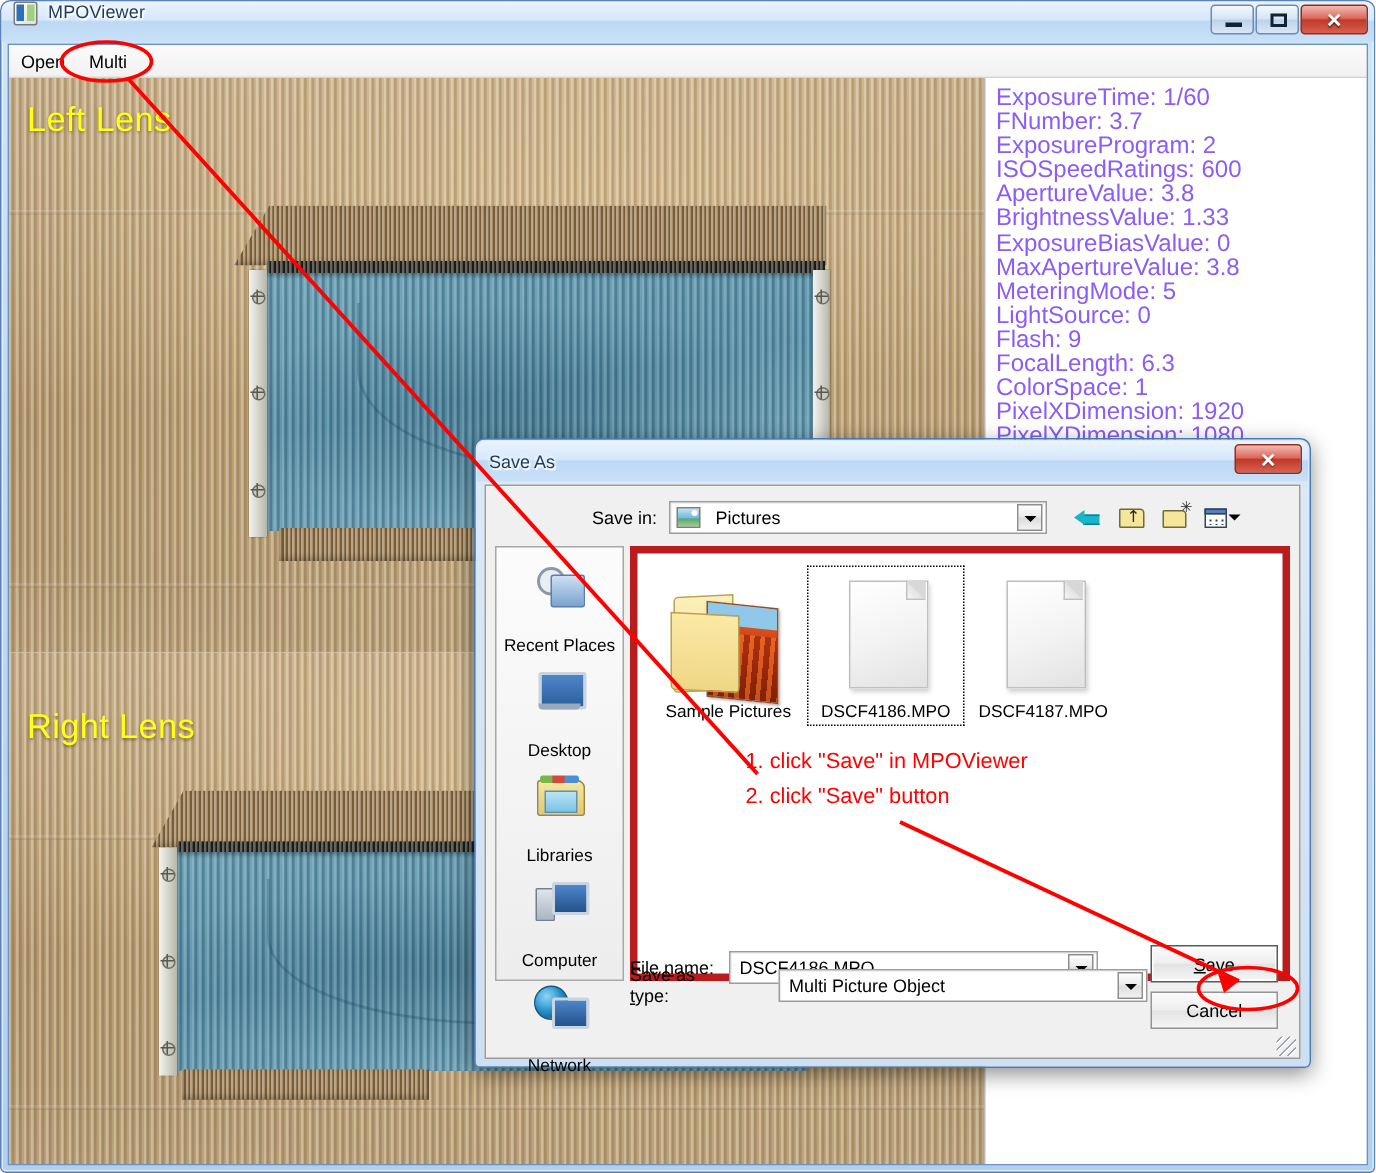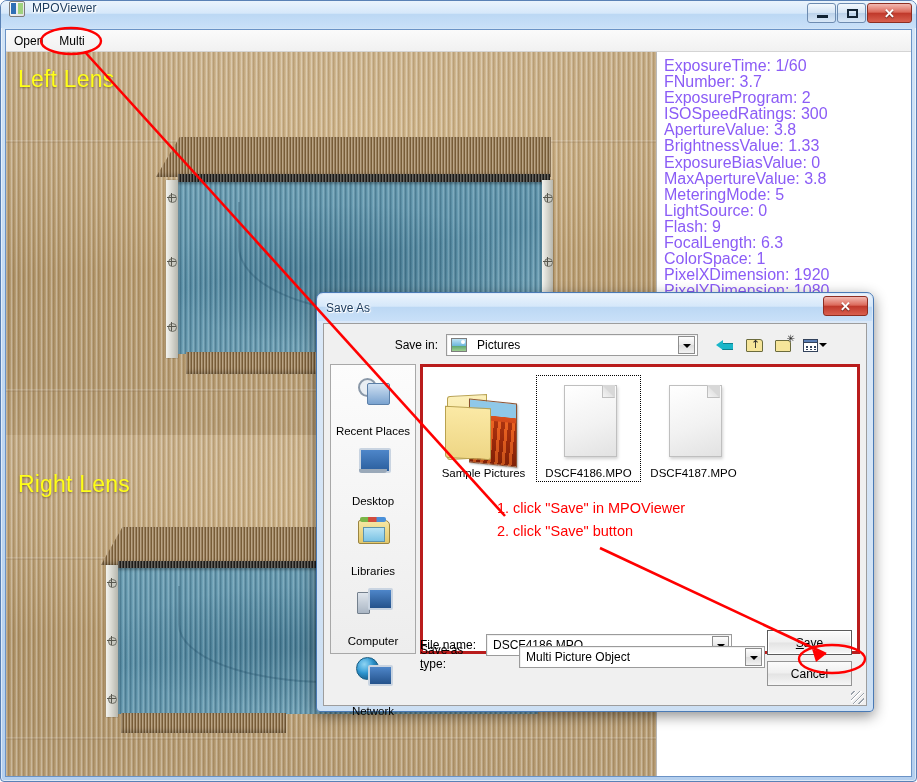--- a/index.html
+++ b/index.html
@@ -475,21 +475,21 @@
     content:""; position:absolute; left:12px; top:10px; width:21px; height:17px;
     background: linear-gradient(180deg,#4e86c9 0%, #24528b 100%);
     border:2px solid #c9d4e1; border-radius:2px;
   }
 
   
   .filelist {
     position:absolute; left:96px; top:40px;
     width:440px; height:290px;
     background:#ffffff;
-    border:3px solid #b91c1c;
+    border:5px solid #b91c1c;
     box-sizing:border-box;
     padding:8px 0 0 8px;
     display:flex; flex-wrap:wrap;
     align-content:flex-start;
   }
   .fitem {
     width:105px;
     display:flex; flex-direction:column; align-items:center;
     padding:4px 2px 3px 2px;
     box-sizing:border-box;
@@ -660,21 +660,21 @@
         <div class="rail-screw" style="left:2px; top:130px;"></div>
       </div>
       <div class="cb-flap" style="left:115px; top:278px; width:165px; height:20px;"></div>
       <div class="lens-label" style="left:12px; top:36px;">Right Lens</div>
     </div>
 
     <div class="exif-panel">
       <div class="exif-line">ExposureTime: 1/60</div>
       <div class="exif-line">FNumber: 3.7</div>
       <div class="exif-line">ExposureProgram: 2</div>
-      <div class="exif-line">ISOSpeedRatings: 300</div>
+      <div class="exif-line">ISOSpeedRatings: 600</div>
       <div class="exif-line">ApertureValue: 3.8</div>
       <div class="exif-line">BrightnessValue: 1.33</div>
       <div class="exif-line">ExposureBiasValue: 0</div>
       <div class="exif-line">MaxApertureValue: 3.8</div>
       <div class="exif-line">MeteringMode: 5</div>
       <div class="exif-line">LightSource: 0</div>
       <div class="exif-line">Flash: 9</div>
       <div class="exif-line">FocalLength: 6.3</div>
       <div class="exif-line">ColorSpace: 1</div>
       <div class="exif-line">PixelXDimension: 1920</div>

